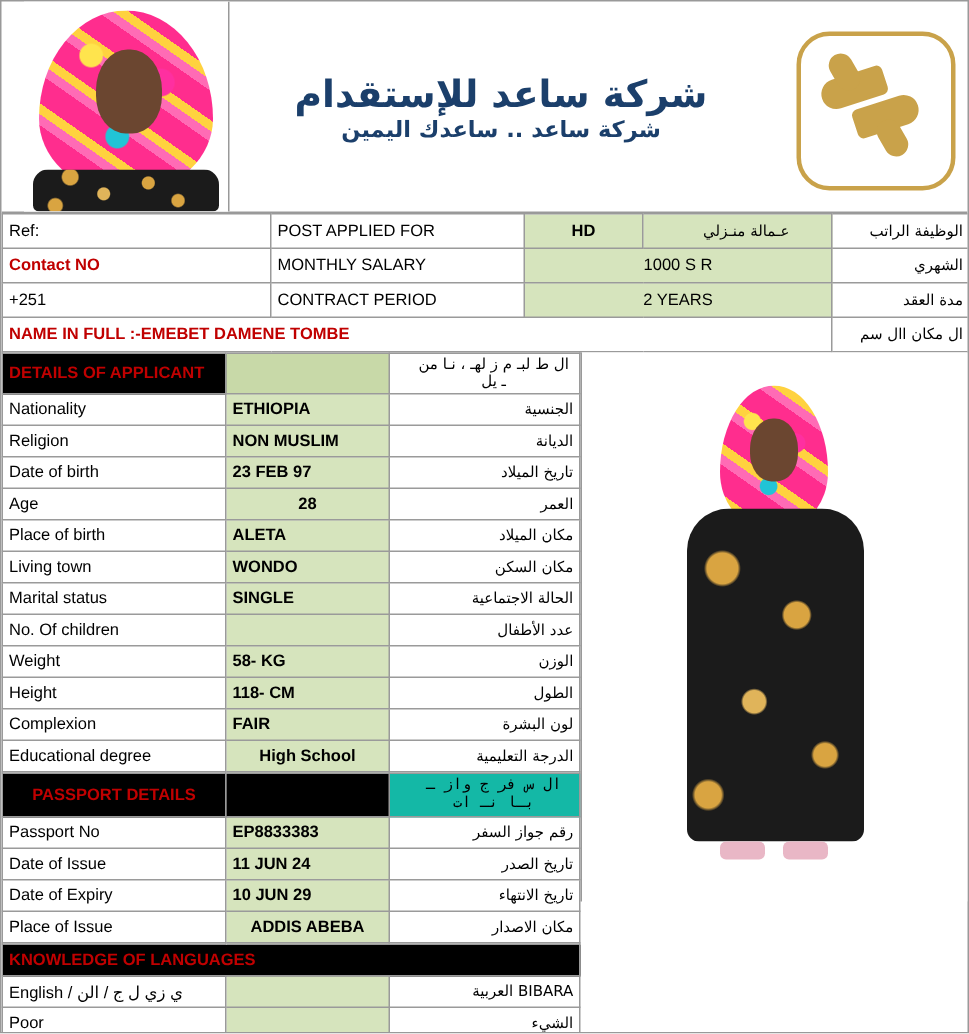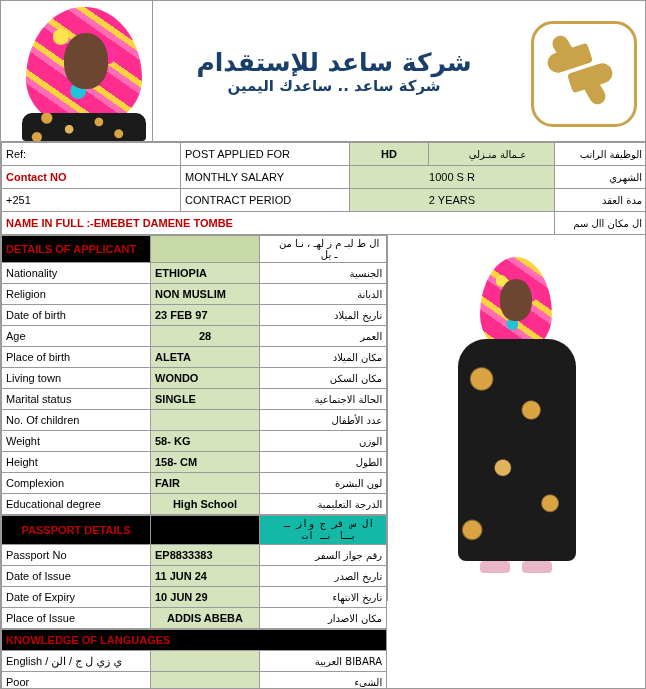--- a/index.html
+++ b/index.html
@@ -165,21 +165,21 @@
               <td class="green"></td>
               <td class="arr">عدد الأطفال</td>
             </tr>
         <tr>
               <td>Weight</td>
               <td class="green b">58- KG</td>
               <td class="arr">الوزن</td>
             </tr>
         <tr>
               <td>Height</td>
-              <td class="green b">158- CM</td>
+              <td class="green b">118- CM</td>
               <td class="arr">الطول</td>
             </tr>
         <tr>
               <td>Complexion</td>
               <td class="green b">FAIR</td>
               <td class="arr">لون البشرة</td>
             </tr>
         <tr>
               <td>Educational degree</td>
               <td class="green b ctr">High School</td>

